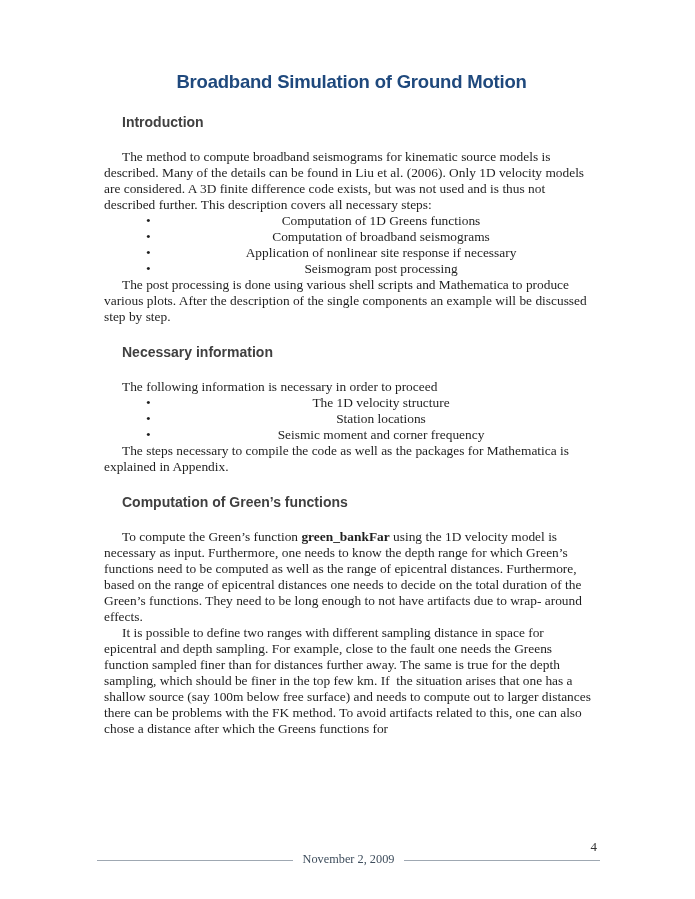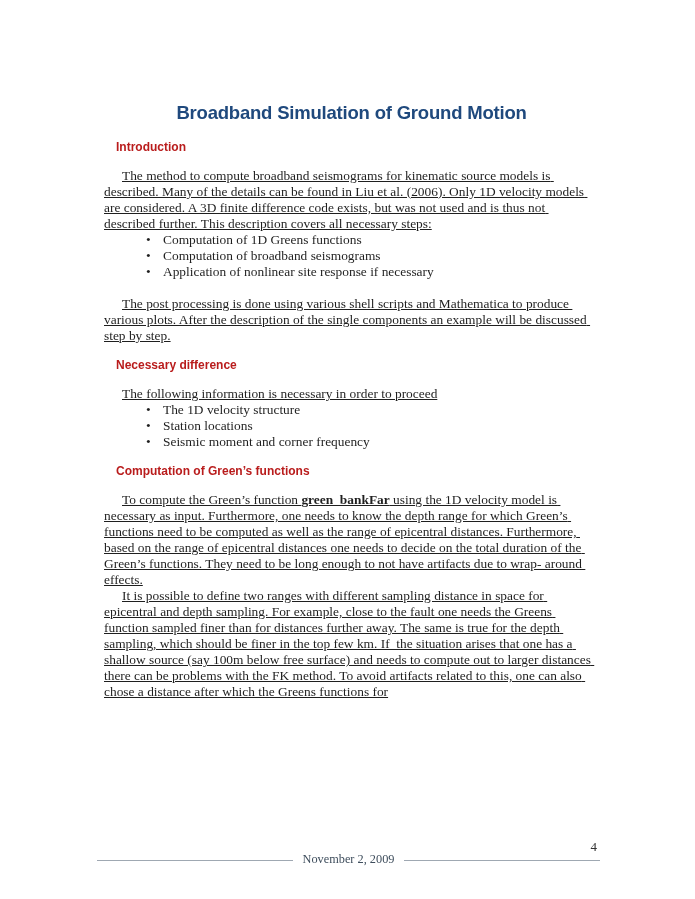--- a/index.html
+++ b/index.html
@@ -10,53 +10,54 @@
       height: 899px;
       background: #ffffff;
       font-family: "Liberation Serif", serif;
       color: #1f1f1f;
       overflow: hidden;
     }
     .content {
       padding: 0 96px 0 104px;
     }
     h1.doc-title {
-      margin: 100px 0 0 0;
+      margin: 69px 0 0 0;
       text-align: center;
       font-family: "Liberation Sans", sans-serif;
       font-weight: bold;
       font-size: 18.5px;
       line-height: 26px;
       letter-spacing: -0.2px;
       color: #1F497D;
     }
     h2.section-heading {
-      margin: 12px;
+      margin: 18px;
       font-family: "Liberation Sans", sans-serif;
       font-weight: bold;
-      font-size: 12px;
+      font-size: 14px;
       line-height: 18px;
-      color: #b91c1c;
+      color: #404040;
     }
     .h2-intro { margin-top: 30px; }
     .h2-necessary { margin-top: 28px; }
     .h2-computation { margin-top: 12px; }
     p.body-para {
       margin: 0;
       font-size: 13.4px;
       line-height: 16px;
       white-space: pre-wrap;
     }
-    p.indent { text-indent: 18px; text-decoration: underline; }
+    p.indent { text-indent: 18px; }
     p.after-heading { margin-top: 4px; }
-    p.after-list { margin-top: 16px; }
+    p.after-list { margin-top: 0; }
     ul.bullet-list {
       margin: 0;
       padding: 0 0 0 59px;
       list-style: none;
+      text-align: center;
     }
     ul.bullet-list li {
       position: relative;
       font-size: 13.4px;
       line-height: 16px;
     }
     ul.bullet-list li::before {
       content: "\2022";
       position: absolute;
       left: -17px;
@@ -108,32 +109,34 @@
 
     <h1 class="doc-title">Broadband Simulation of Ground Motion</h1>
 
     <section>
       <h2 class="section-heading h2-intro">Introduction</h2>
       <p class="body-para indent after-heading">The method to compute broadband seismograms for kinematic source models is described. Many of the details can be found in Liu et al. (2006). Only 1D velocity models are considered. A 3D finite difference code exists, but was not used and is thus not described further. This description covers all necessary steps:</p>
       <ul class="bullet-list">
         <li>Computation of 1D Greens functions</li>
         <li>Computation of broadband seismograms</li>
         <li>Application of nonlinear site response if necessary</li>
+        <li>Seismogram post processing</li>
       </ul>
       <p class="body-para indent after-list">The post processing is done using various shell scripts and Mathematica to produce various plots. After the description of the single components an example will be discussed step by step.</p>
     </section>
 
     <section>
-      <h2 class="section-heading h2-necessary">Necessary difference</h2>
+      <h2 class="section-heading h2-necessary">Necessary information</h2>
       <p class="body-para indent after-heading">The following information is necessary in order to proceed</p>
       <ul class="bullet-list">
         <li>The 1D velocity structure</li>
         <li>Station locations</li>
         <li>Seismic moment and corner frequency</li>
       </ul>
+      <p class="body-para indent after-list">The steps necessary to compile the code as well as the packages for Mathematica is explained in Appendix.</p>
     </section>
 
     <section>
       <h2 class="section-heading h2-computation">Computation of Green’s functions</h2>
       <p class="body-para indent after-heading"><span>To compute the Green’s function </span><strong class="code-bold">green_bankFar</strong><span> using the 1D velocity model is necessary as input. Furthermore, one needs to know the depth range for which Green’s functions need to be computed as well as the range of epicentral distances. Furthermore, based on the range of epicentral distances one needs to decide on the total duration of the Green’s functions. They need to be long enough to not have artifacts due to wrap- around effects.</span></p>
       <p class="body-para indent">It is possible to define two ranges with different sampling distance in space for epicentral and depth sampling. For example, close to the fault one needs the Greens function sampled finer than for distances further away. The same is true for the depth sampling, which should be finer in the top few km. If  the situation arises that one has a shallow source (say 100m below free surface) and needs to compute out to larger distances there can be problems with the FK method. To avoid artifacts related to this, one can also chose a distance after which the Greens functions for</p>
     </section>
 
   </div>
 

